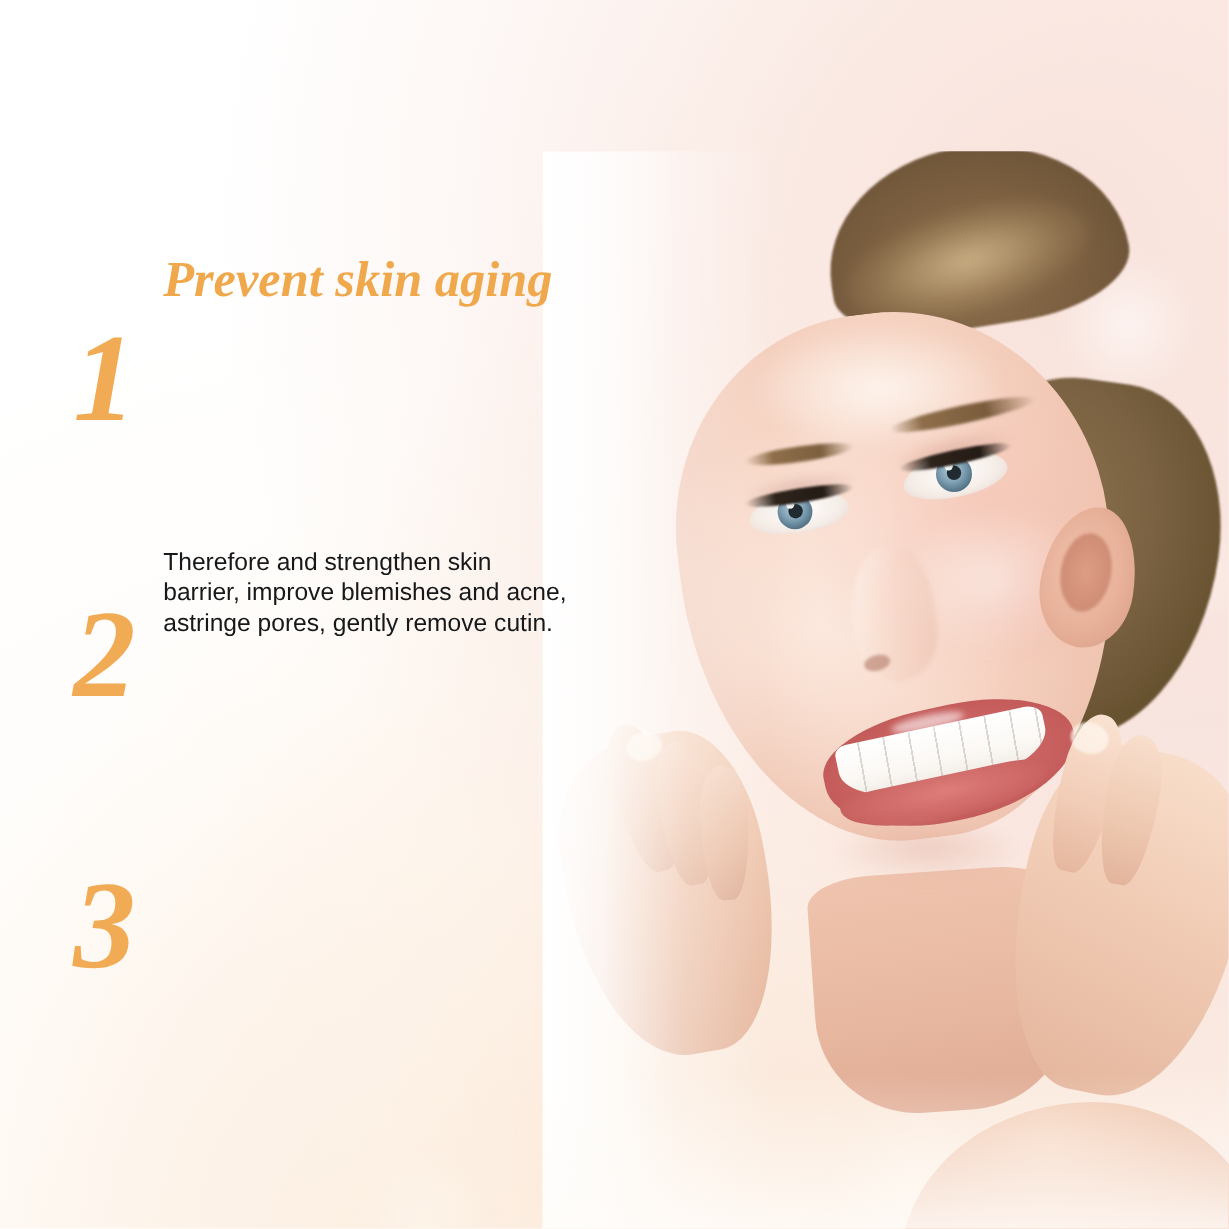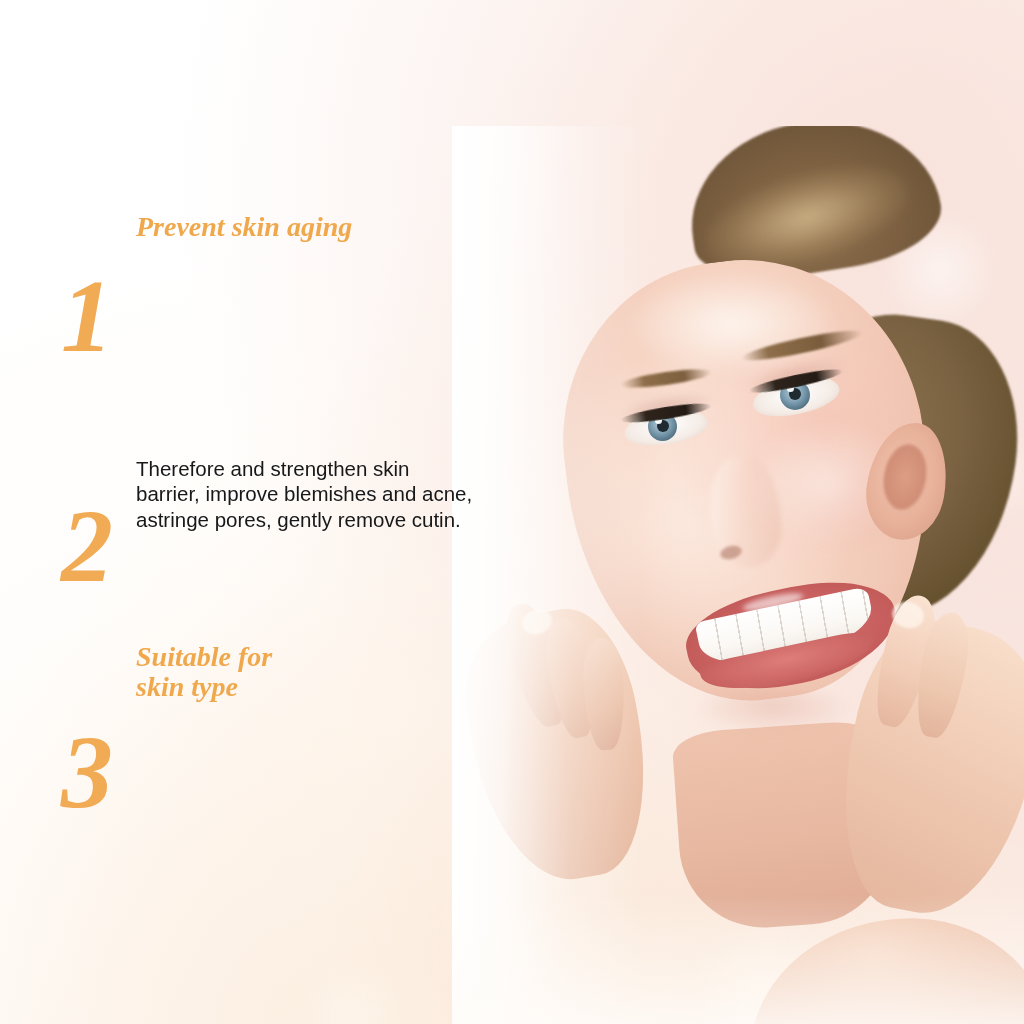--- a/index.html
+++ b/index.html
@@ -376,21 +376,21 @@
   #feature-1 .feature-number { top:52px; }
   #feature-2 .feature-number { top:38px; }
   #feature-3 .feature-number { top:78px; }
 
   .feature-body { position:absolute; left:136px; width:364px; }
 
   .feature-title {
     font-family:"Liberation Serif", serif;
     font-style:italic;
     font-weight:700;
-    font-size:28px;
+    font-size:42px;
     line-height:1.06;
     color:#f0a84d;
     margin-bottom:6px;
     white-space:pre-line;
   }
   .feature-text {
     font-family:"Liberation Sans", sans-serif;
     font-size:20.5px;
     line-height:1.235;
     color:#17181a;
@@ -483,20 +483,18 @@
       <div class="feature-body">
         <div class="feature-text">Therefore and strengthen skin
 barrier, improve blemishes and acne,
 astringe pores, gently remove cutin.</div>
       </div>
     </div>
 
     <div class="feature" id="feature-3">
       <div class="feature-number">3</div>
       <div class="feature-body">
-        <div class="feature-title">Suitable for
-skin type</div>
       </div>
     </div>
 
   </div>
 
 </div>
 
 </body></html>

